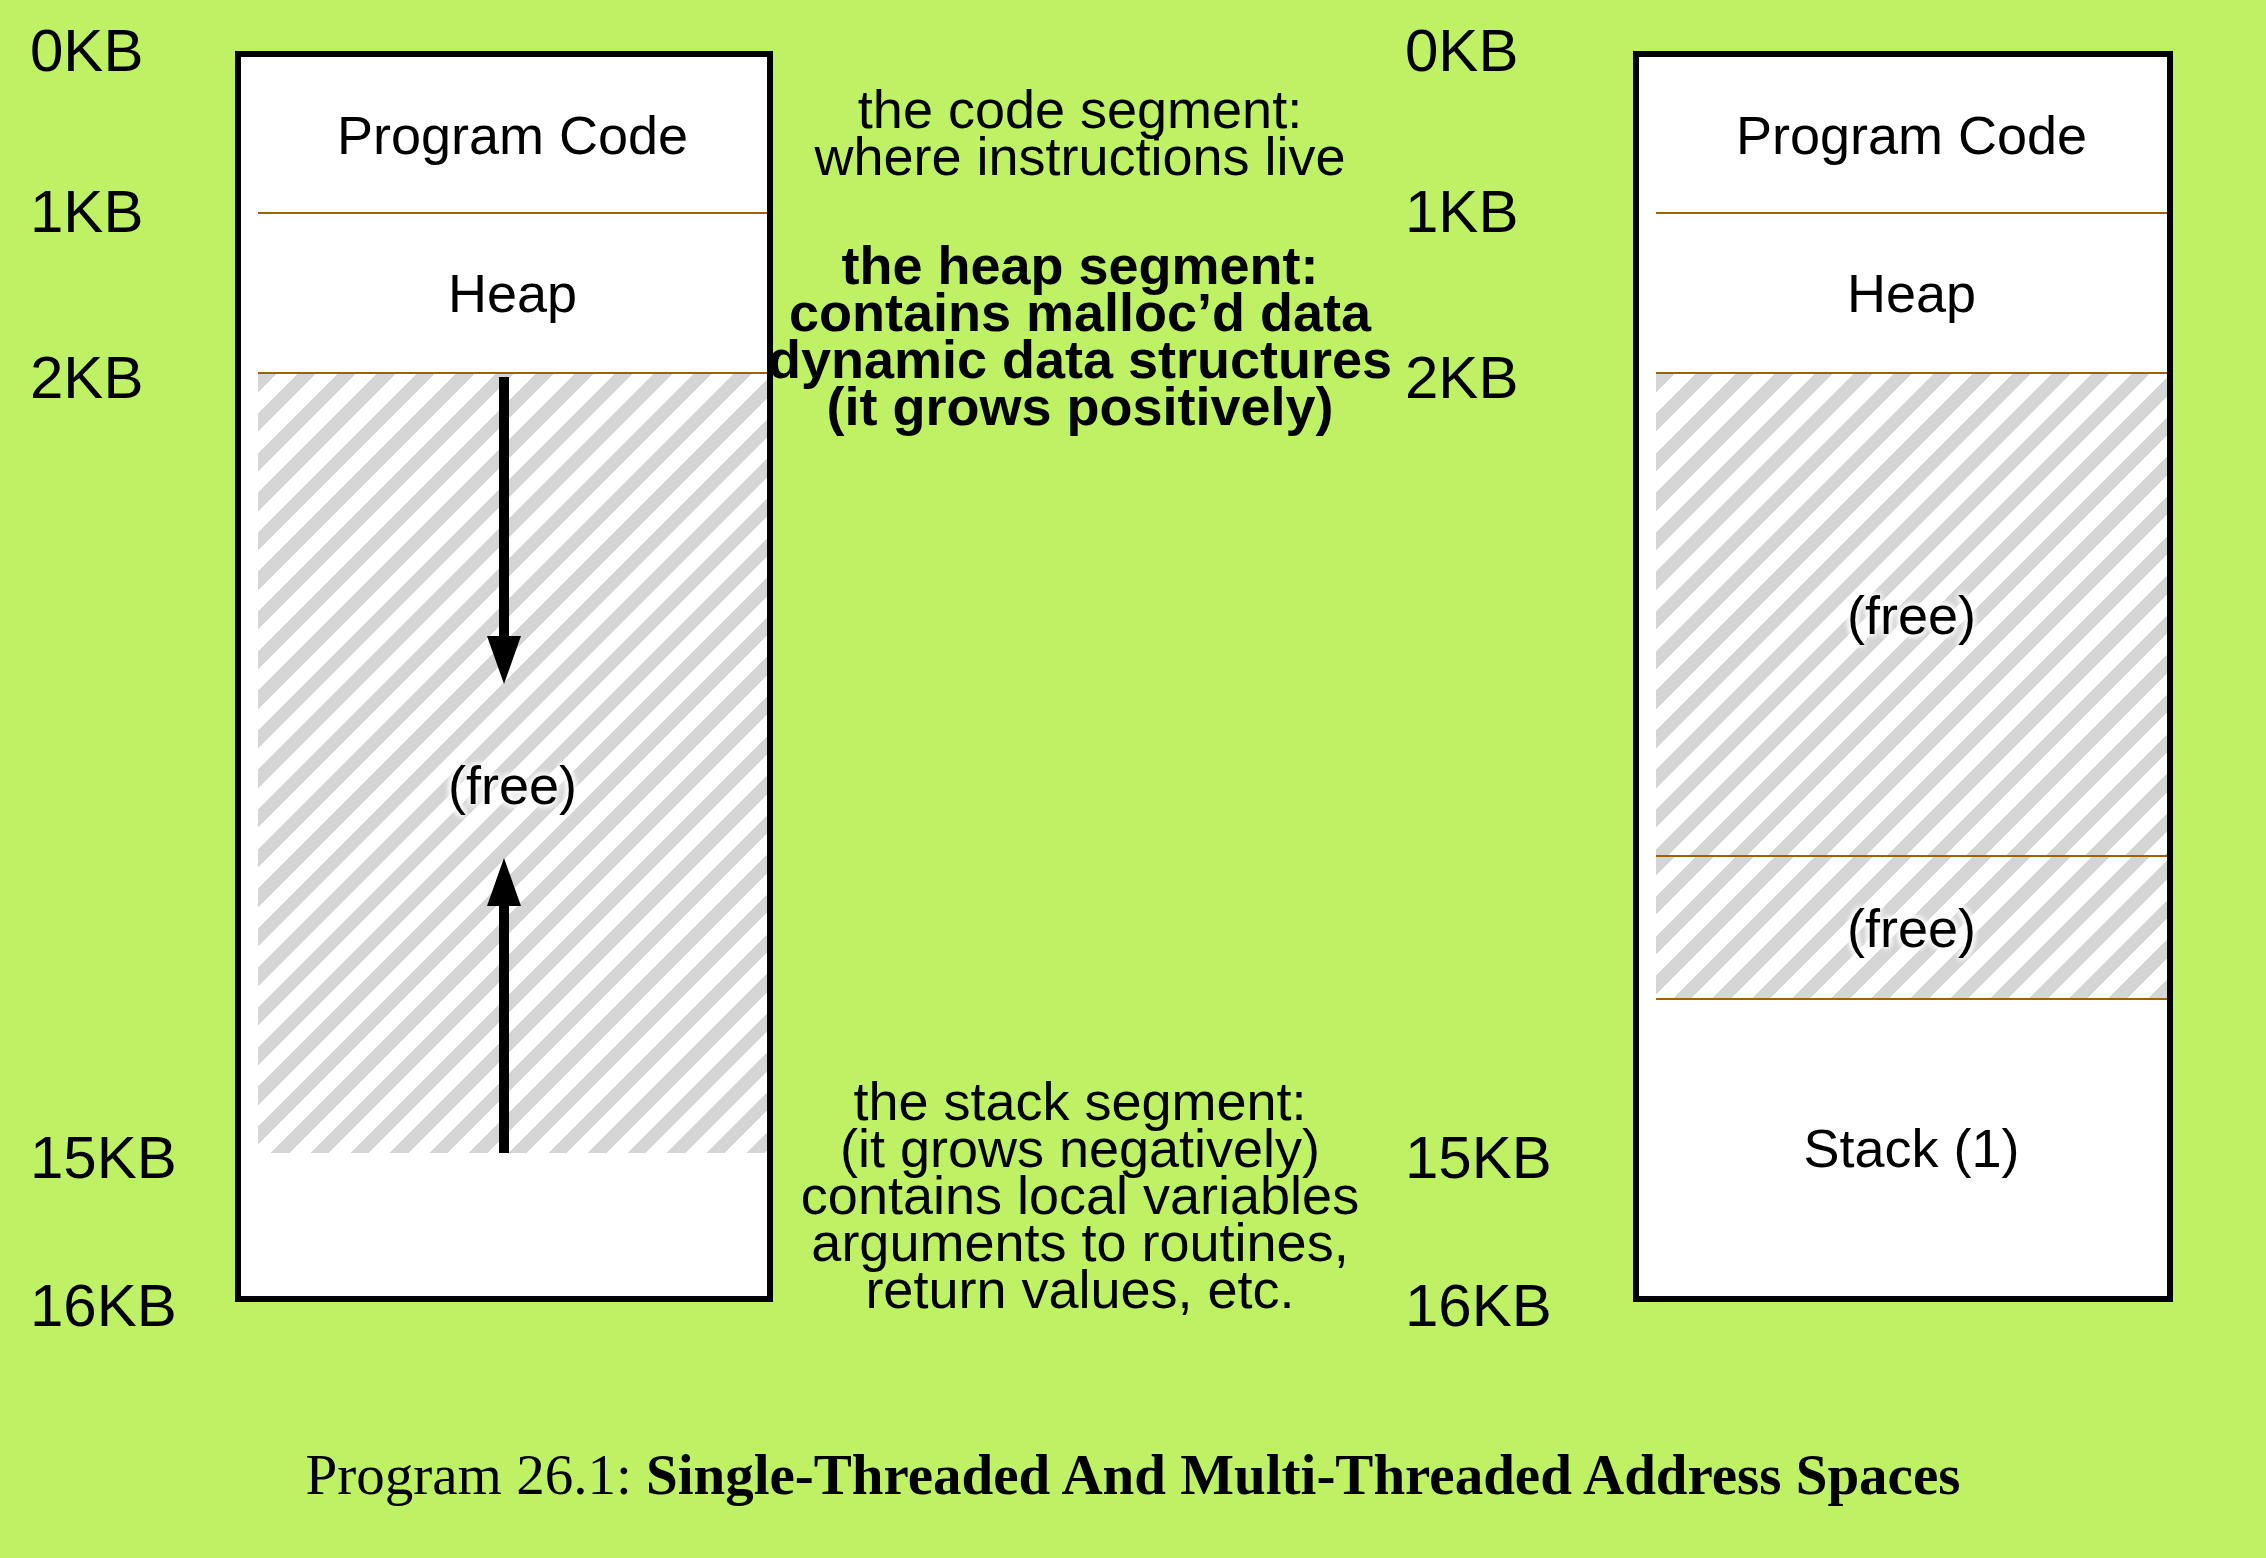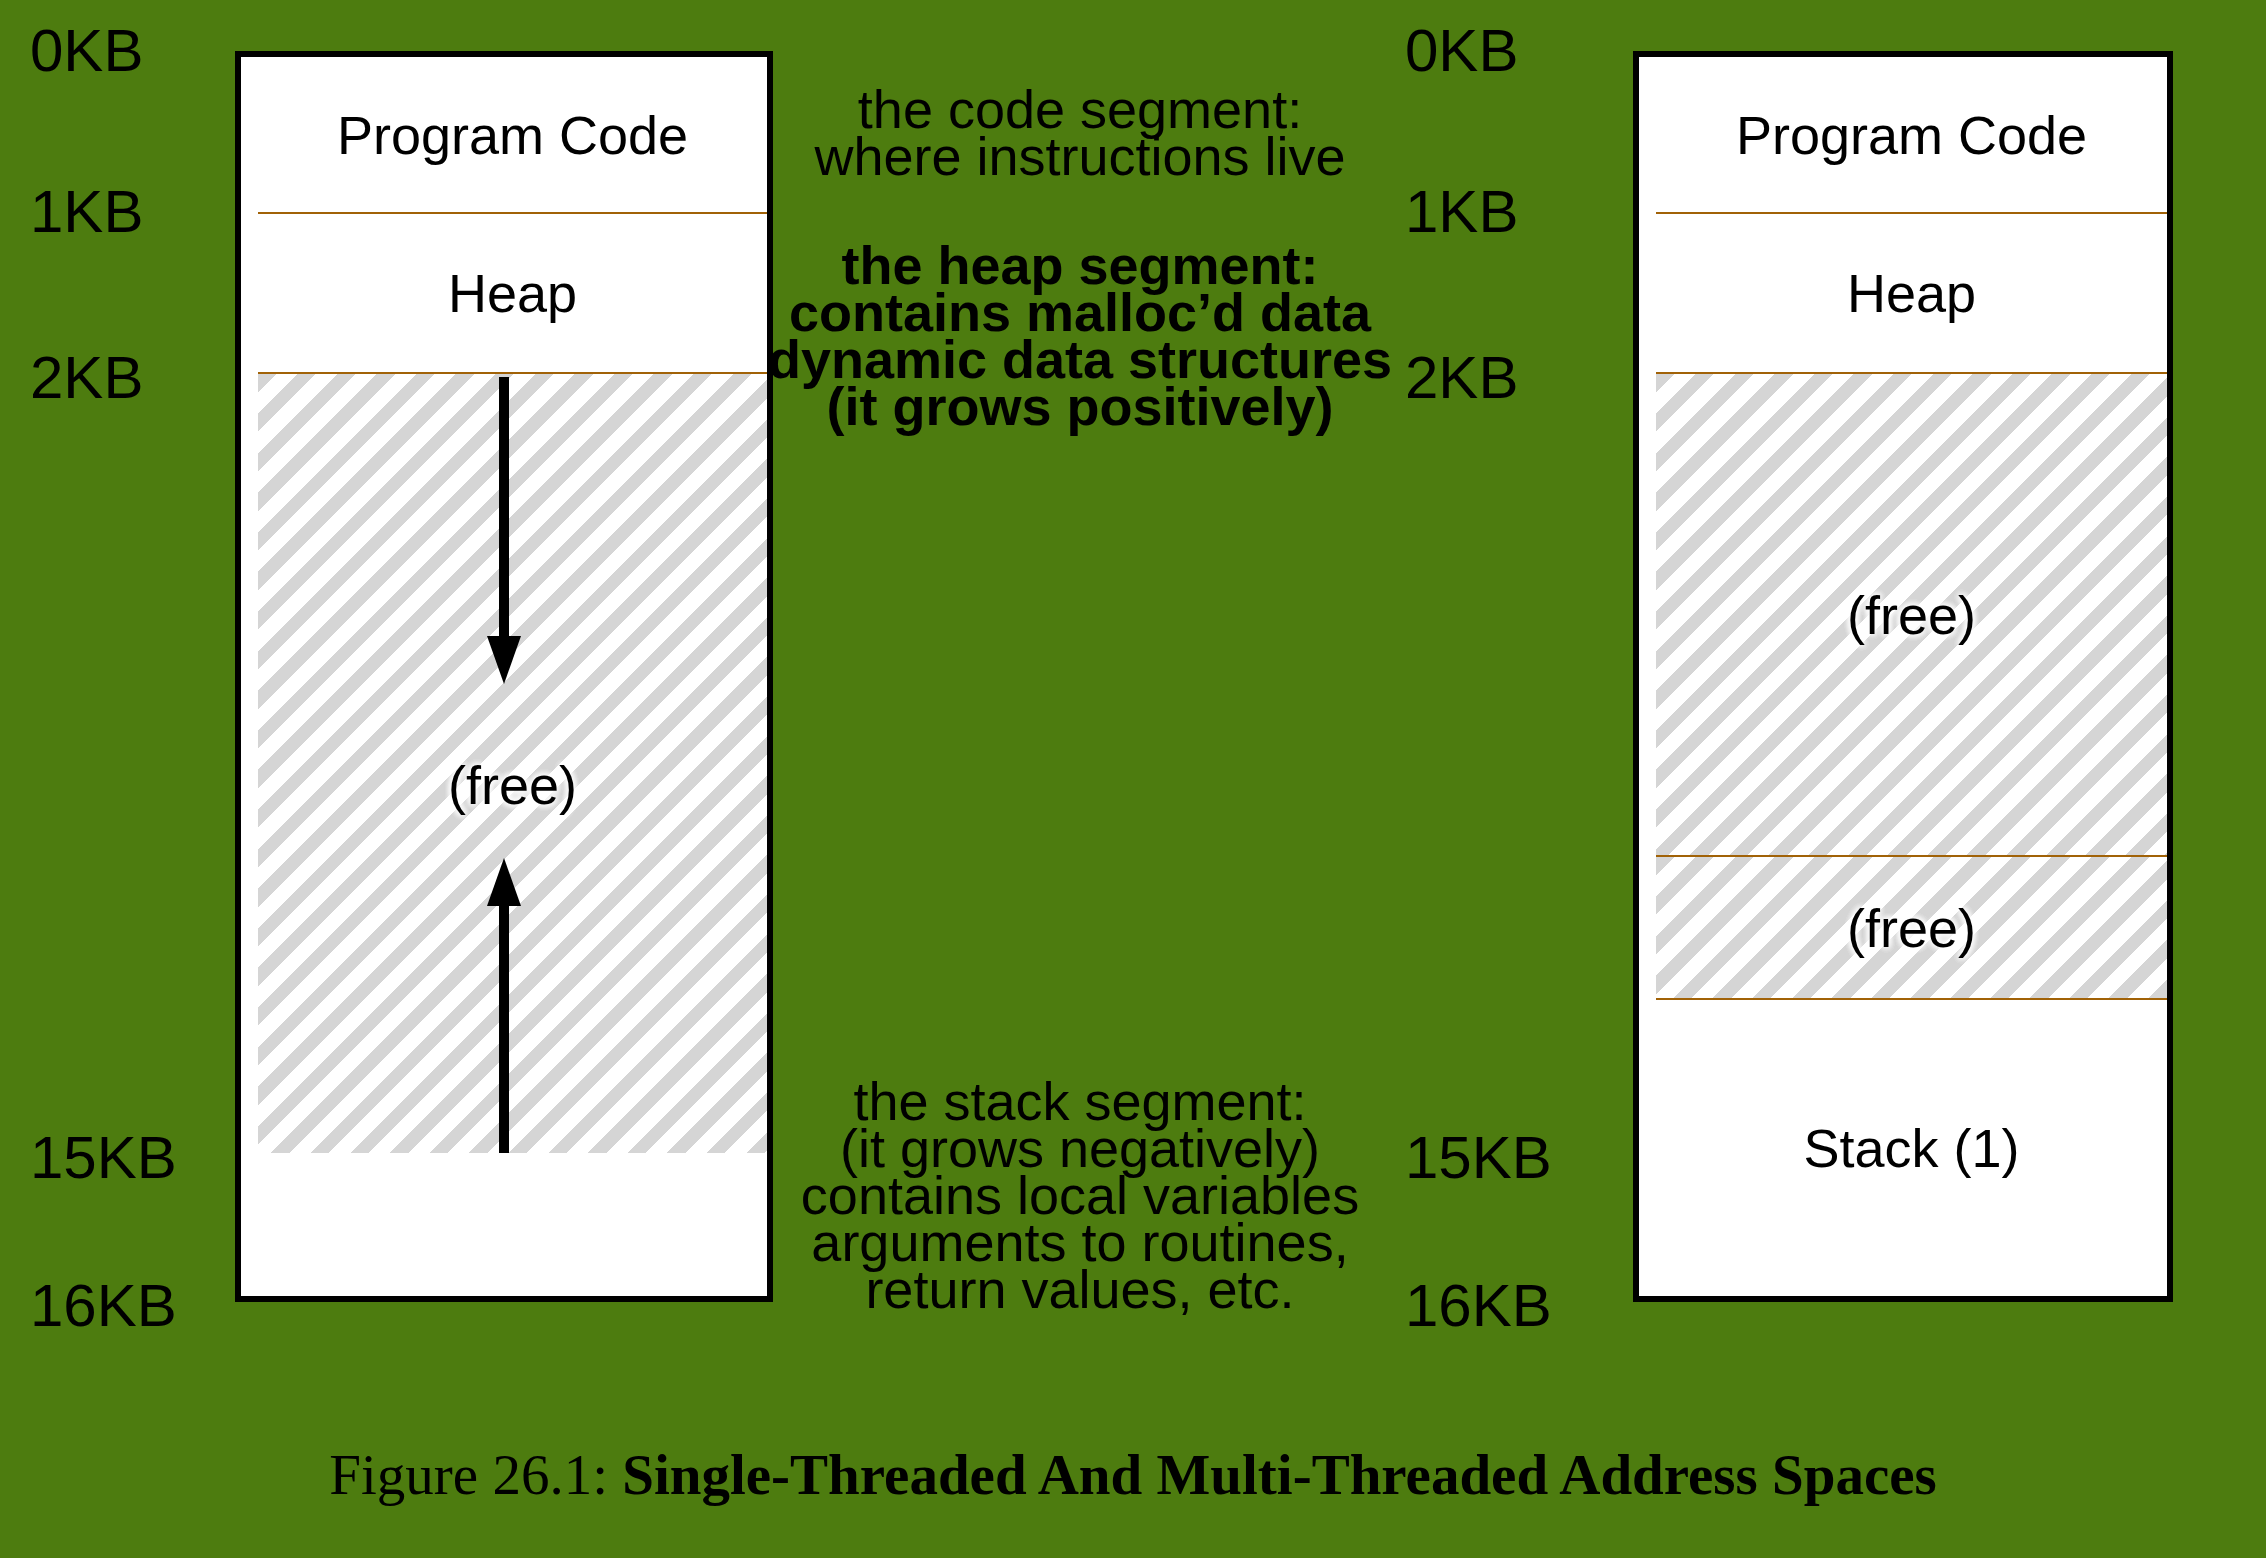--- a/index.html
+++ b/index.html
@@ -1,17 +1,17 @@
 <!DOCTYPE html>
 <html><head>
 <meta charset="utf-8">
 <style>
   html,body { margin:0; padding:0; background:#ffffff; }
   .figure {
-    position:relative; width:2266px; height:1558px; background:#4d7c0f;
+    position:relative; width:2266px; height:1558px; background:#bef264;
     font-family:"Liberation Sans", sans-serif; color:#000;
     overflow:hidden;
   }
   
   .addr {
     position:absolute; left:30px; font-size:60px; line-height:60px;
     transform:translateY(-50%); white-space:nowrap;
   }
   .addr.right { left:1405px; }
   
@@ -132,16 +132,16 @@
     </div>
     <div class="seg hatch" style="height:143px">
       <span class="free-label">(free)</span>
     </div>
     <div class="seg grow">
       <span>Stack (1)</span>
     </div>
   </div>
 
   <div class="caption">
-    <span>Figure 26.1: </span><span class="bold">Single-Threaded And Multi-Threaded Address Spaces</span>
+    <span>Program 26.1: </span><span class="bold">Single-Threaded And Multi-Threaded Address Spaces</span>
   </div>
 
 </div>
 
 </body></html>

